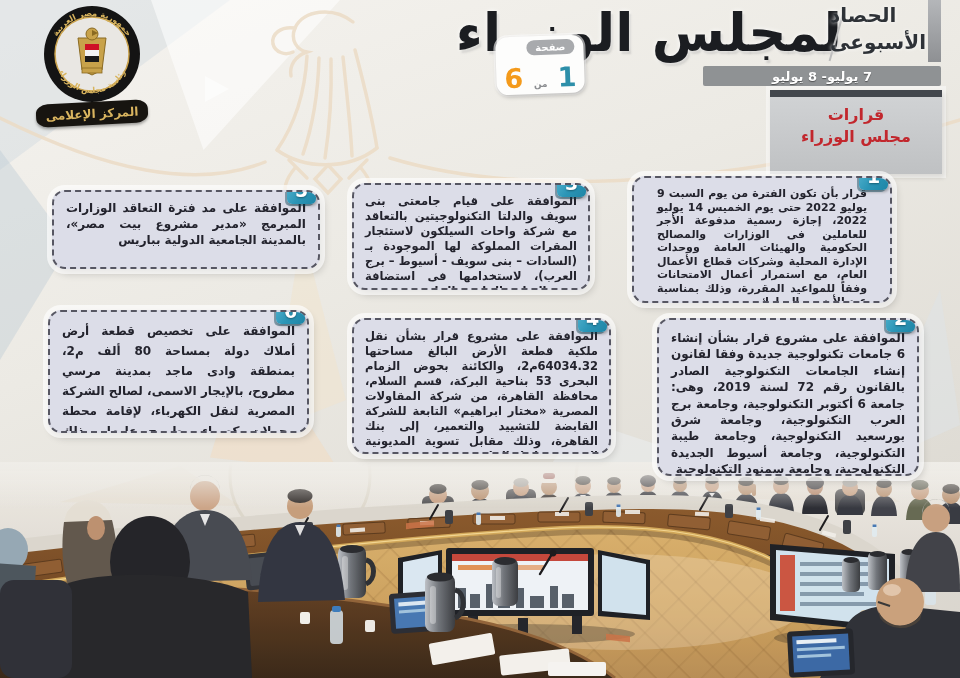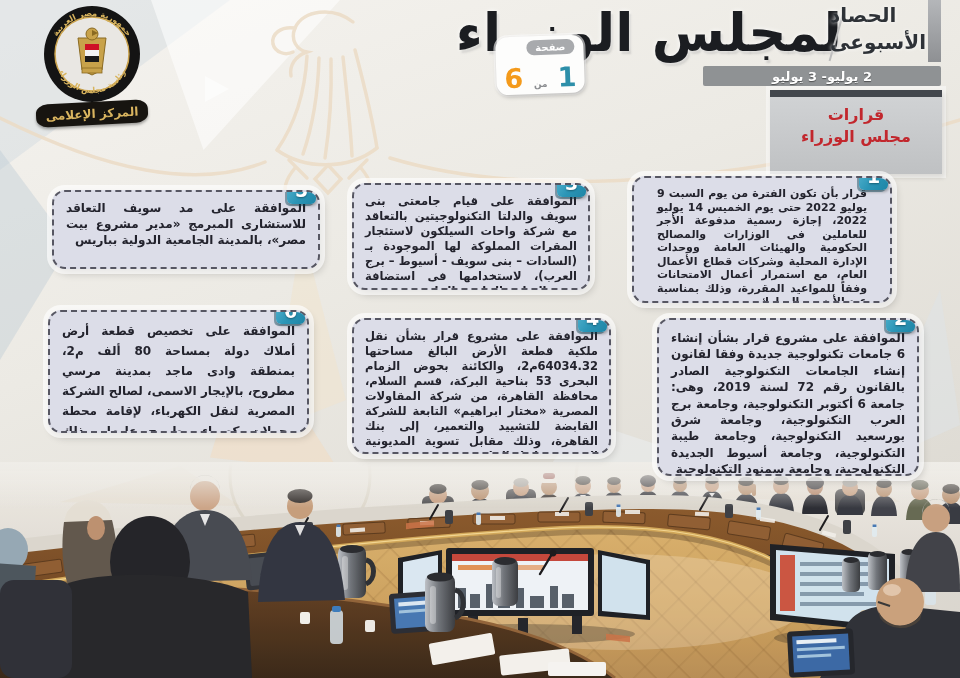--- a/index.html
+++ b/index.html
@@ -525,21 +525,21 @@
     <div class="banner">المركز الإعلامى</div>
   </div>
 
   <div class="abs main-title">لمجلس الوزراء</div>
   <div class="abs title-slash"></div>
   <div class="abs subtitle">
     <div>الحصاد</div>
     <div>الأسبوعى</div>
   </div>
   <div class="abs right-bar"></div>
-  <div class="abs date-bar">2 يوليو- 3 يوليو</div>
+  <div class="abs date-bar">7 يوليو- 8 يوليو</div>
 
   <div class="abs page-ind">
     <div class="page-pill">صفحة</div>
     <div class="page-row">
       <span class="page-cur">1</span>
       <span class="page-of">من</span>
       <span class="page-tot">6</span>
     </div>
   </div>
 
@@ -559,20 +559,20 @@
   <div class="decision-box b3">
     <div class="badge">3</div>
     <div class="txt">الموافقة على قيام جامعتى بنى سويف والدلتا التكنولوجيتين بالتعاقد مع شركة واحات السيلكون لاستئجار المقرات المملوكة لها الموجودة بـ (السادات – بنى سويف - أسيوط – برج العرب)، لاستخدامها فى استضافة بعض البرامج الخاصة بالجامعتين</div>
   </div>
   <div class="decision-box b4">
     <div class="badge">4</div>
     <div class="txt">الموافقة على مشروع قرار بشأن نقل ملكية قطعة الأرض البالغ مساحتها 64034.32م2، والكائنة بحوض الزمام البحرى 53 بناحية البركة، قسم السلام، محافظة القاهرة، من شركة المقاولات المصرية «مختار ابراهيم» التابعة للشركة القابضة للتشييد والتعمير، إلى بنك القاهرة، وذلك مقابل تسوية المديونية المستحقة لبنك القاهرة</div>
   </div>
   <div class="decision-box b5">
     <div class="badge">5</div>
-    <div class="txt">الموافقة على مد سويف التعاقد للاستشارى المبرمج «مدير مشروع بيت مصر»، بالمدينة الجامعية الدولية بباريس</div>
+    <div class="txt">الموافقة على مد فترة التعاقد الوزارات المبرمج «مدير مشروع بيت مصر»، بالمدينة الجامعية الدولية بباريس</div>
   </div>
   <div class="decision-box b6">
     <div class="badge">6</div>
     <div class="txt">الموافقة على تخصيص قطعة أرض أملاك دولة بمساحة 80 ألف م2، بمنطقة وادى ماجد بمدينة مرسي مطروح، بالإيجار الاسمى، لصالح الشركة المصرية لنقل الكهرباء، لإقامة محطة محولات كهرباء مطروح عليها، وذلك طبقاً لأحكام قانون نظام الإدارة المحلية</div>
   </div>
 
 </div>
 
 </body></html>

